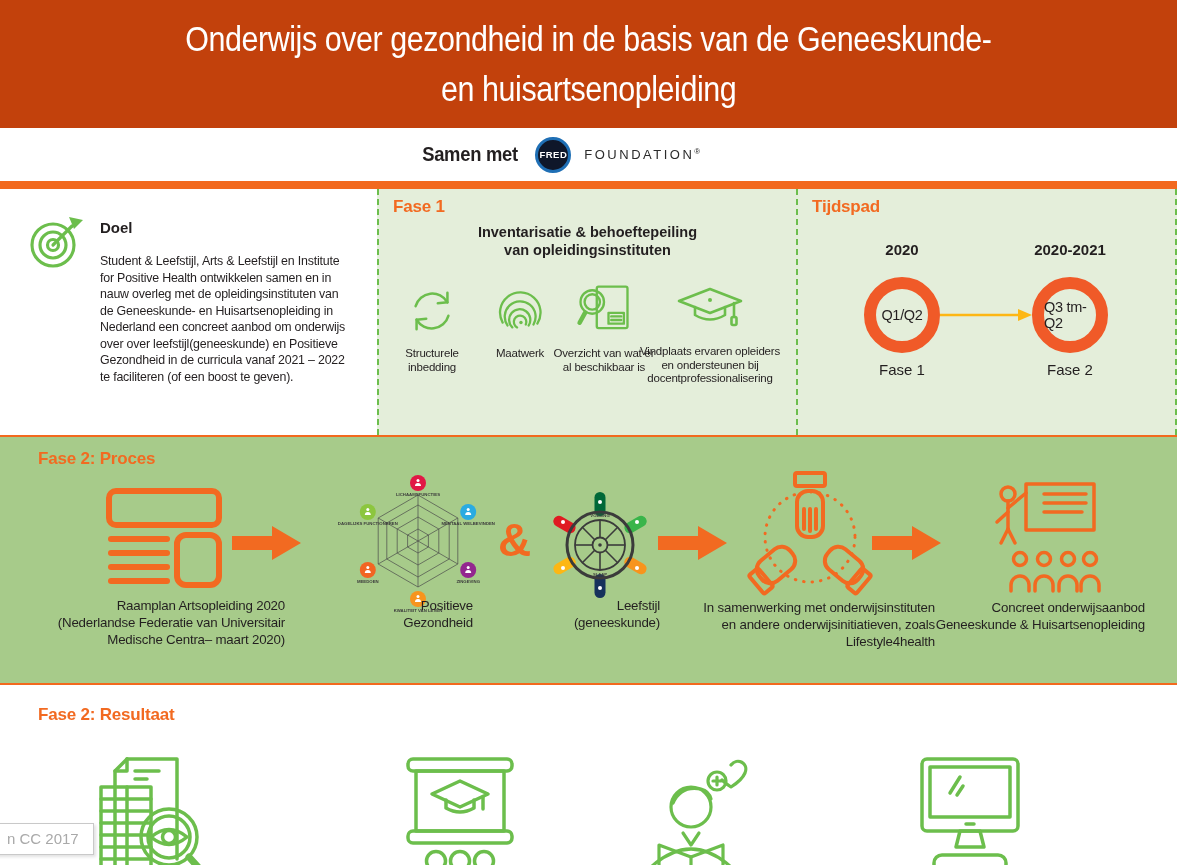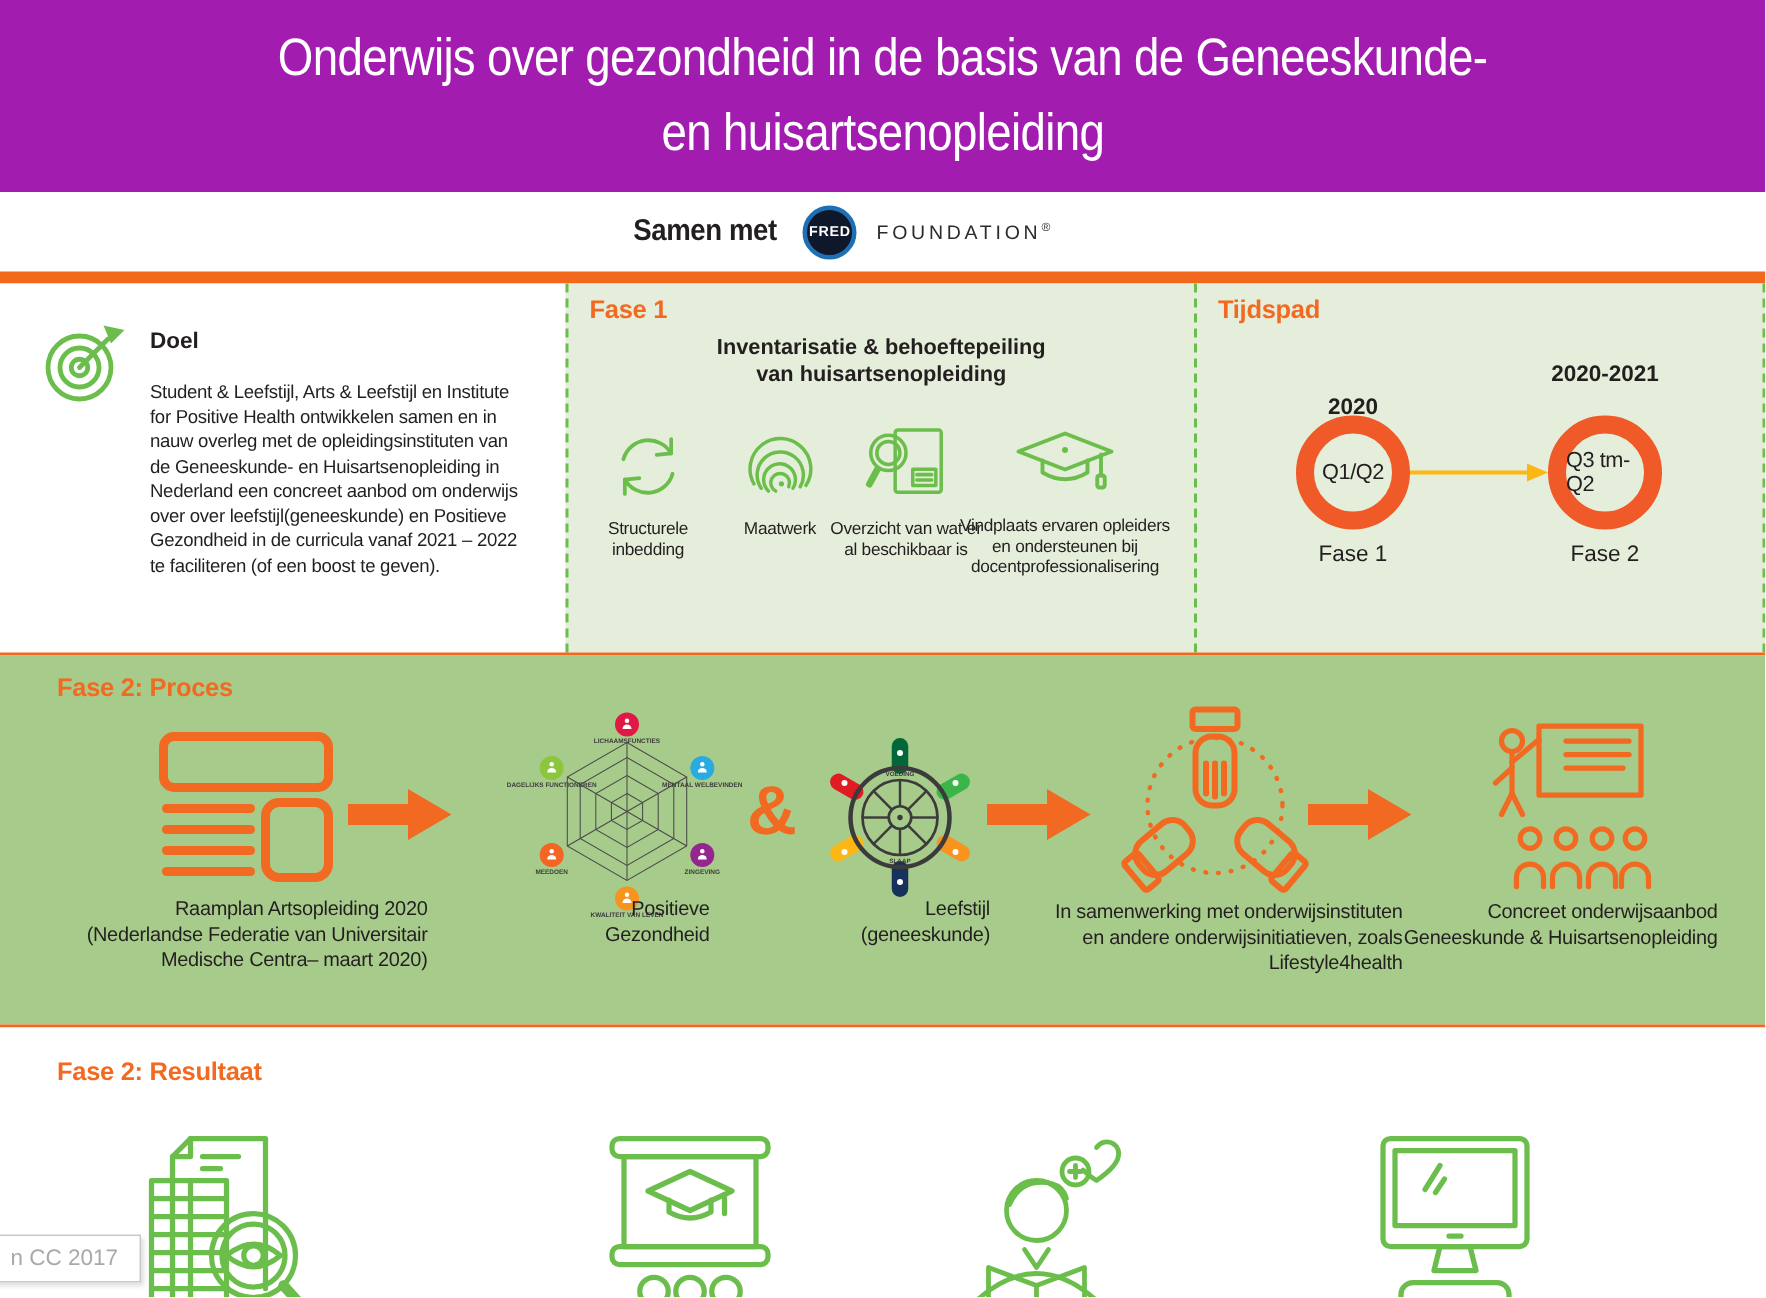--- a/index.html
+++ b/index.html
@@ -1,21 +1,21 @@
 <!DOCTYPE html>
 <html><head>
 <meta charset="utf-8">
 <style>
   html,body{margin:0;padding:0;background:#ffffff;}
   .canvas{position:relative;width:1177px;height:865px;overflow:hidden;
           font-family:"Liberation Sans",sans-serif;color:#231f20;background:#ffffff;}
   .abs{position:absolute;}
 
   
-  .header{left:0;top:0;width:1177px;height:128px;background:#a21caf;
+  .header{left:0;top:0;width:1177px;height:128px;background:#c2410c;
           display:flex;flex-direction:column;justify-content:center;align-items:center;}
   .title-line{display:block;color:#ffffff;font-size:35px;font-weight:400;letter-spacing:-0.5px;
               transform:scaleX(.87);transform-origin:center;line-height:50px;white-space:nowrap;}
 
   
   .partner{left:0;top:128px;width:1177px;height:53px;background:#ffffff;
            display:flex;align-items:center;justify-content:center;gap:13px;transform:none;}
   .partner-inner{display:flex;align-items:center;gap:13px;transform:translateX(-28px);}
   .samen{font-size:20px;font-weight:700;letter-spacing:-0.3px;transform:scaleX(.92);}
   .fred-circle{width:36px;height:36px;border-radius:50%;background:#0f172a;border:3px solid #1f6fb5;
@@ -93,21 +93,21 @@
       <polygon points="43,6 57,9 48,18" fill="#6cbe4c"></polygon>
     </svg>
     <div class="abs doel-head">Doel</div>
     <div class="abs doel-body">Student &amp; Leefstijl, Arts &amp; Leefstijl en Institute for Positive Health ontwikkelen samen en in nauw overleg met de opleidingsinstituten van de Geneeskunde- en Huisartsenopleiding in Nederland een concreet aanbod om onderwijs over over leefstijl(geneeskunde) en Positieve Gezondheid in de curricula vanaf 2021 – 2022 te faciliteren (of een boost te geven).</div>
   </div>
 
   <div class="abs panel fase1">
     <div class="abs sec-head" style="left:14px;top:8px;">Fase 1</div>
     <div class="abs f1-title">
       <div>Inventarisatie &amp; behoeftepeiling</div>
-      <div>van huisartsenopleiding</div>
+      <div>van opleidingsinstituten</div>
     </div>
 
     <div class="abs f1-cell" style="left:5px;width:96px;">
       <svg width="54" height="56" viewBox="0 0 56 56">
         <g class="g-stroke" stroke-width="2.6">
           <path d="M11 23 a18 18 0 0 1 33 -4"></path>
           <polyline points="44,9 44,19 34,20"></polyline>
           <path d="M45 33 a18 18 0 0 1 -33 4"></path>
           <polyline points="12,47 12,37 22,36"></polyline>
         </g>
@@ -153,21 +153,21 @@
         </g>
         <circle cx="36" cy="17" r="2" fill="#6cbe4c"></circle>
       </svg>
       <div class="f1-label">Vindplaats ervaren opleiders en ondersteunen bij docentprofessionalisering</div>
     </div>
   </div>
 
   <div class="abs panel tijdspad">
     <div class="abs sec-head" style="left:14px;top:8px;">Tijdspad</div>
 
-    <div class="abs ms-year" style="left:54px;width:100px;margin-top:22px;">2020</div>
+    <div class="abs ms-year" style="left:54px;width:100px;">2020</div>
     <div class="abs ring" style="left:66px;">
       <span>Q1/Q2</span>
     </div>
     <div class="abs ms-phase" style="left:54px;width:100px;">Fase 1</div>
 
     <svg class="abs" style="left:142px;top:118px;" width="92" height="16" viewBox="0 0 92 16">
       <line x1="0" y1="8" x2="79" y2="8" stroke="#fdb714" stroke-width="2.6"></line>
       <polygon points="78,2 92,8 78,14" fill="#fdb714"></polygon>
     </svg>
 

